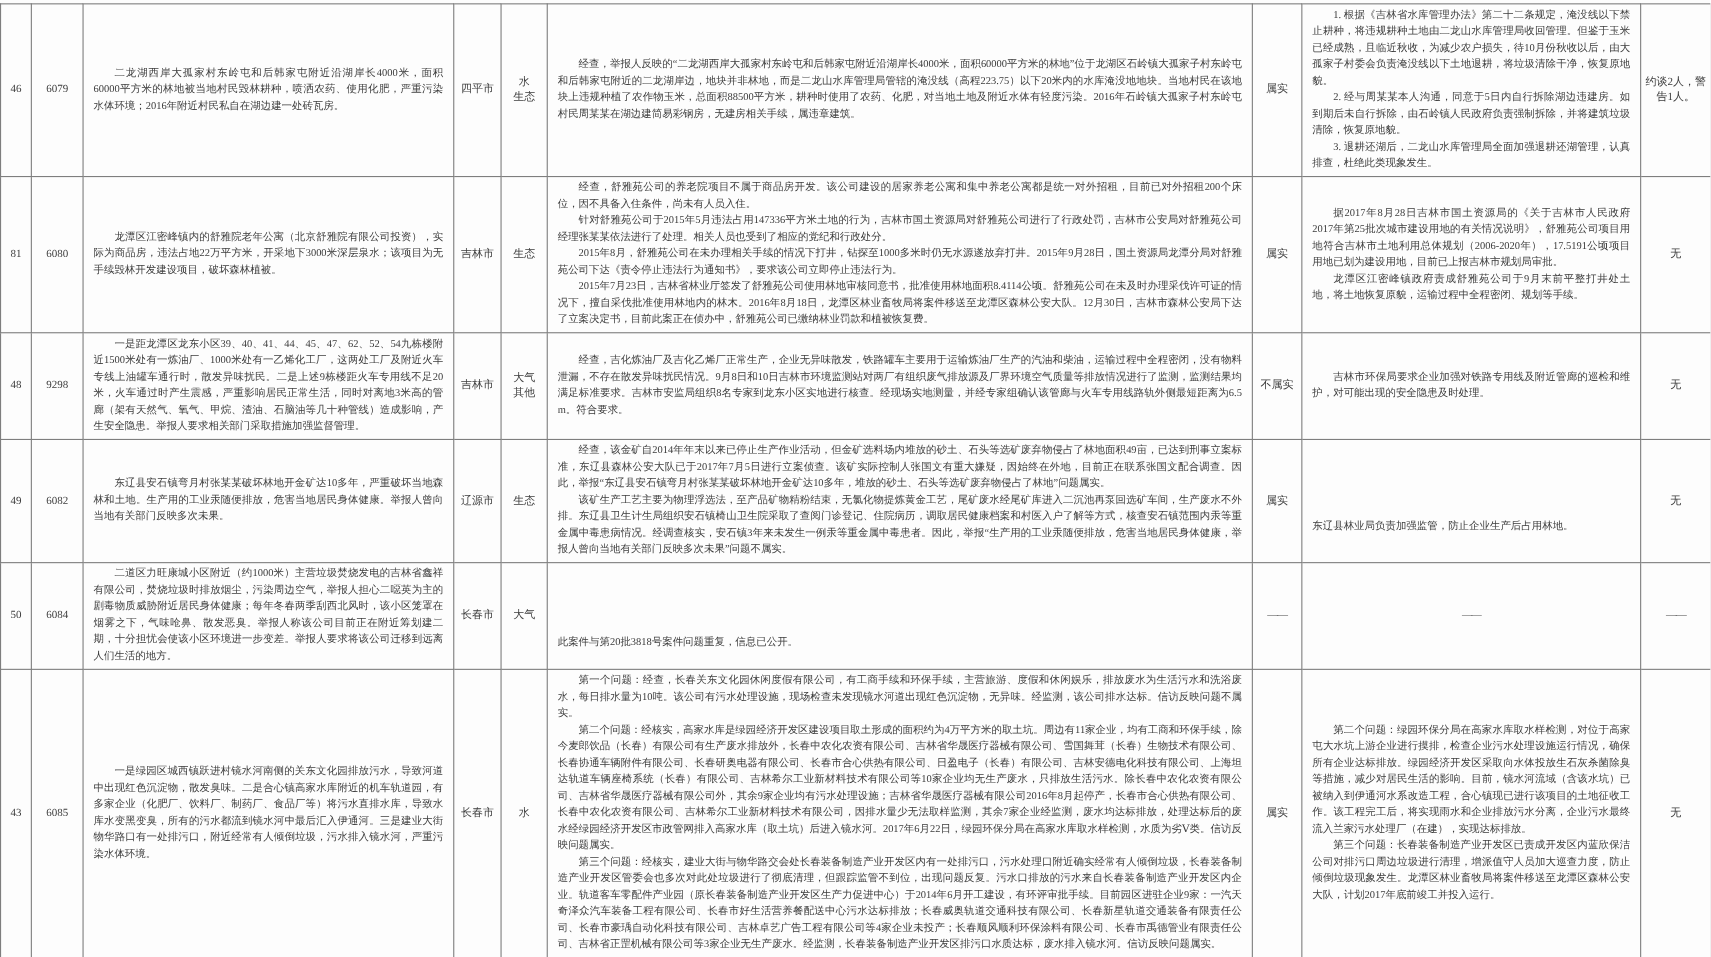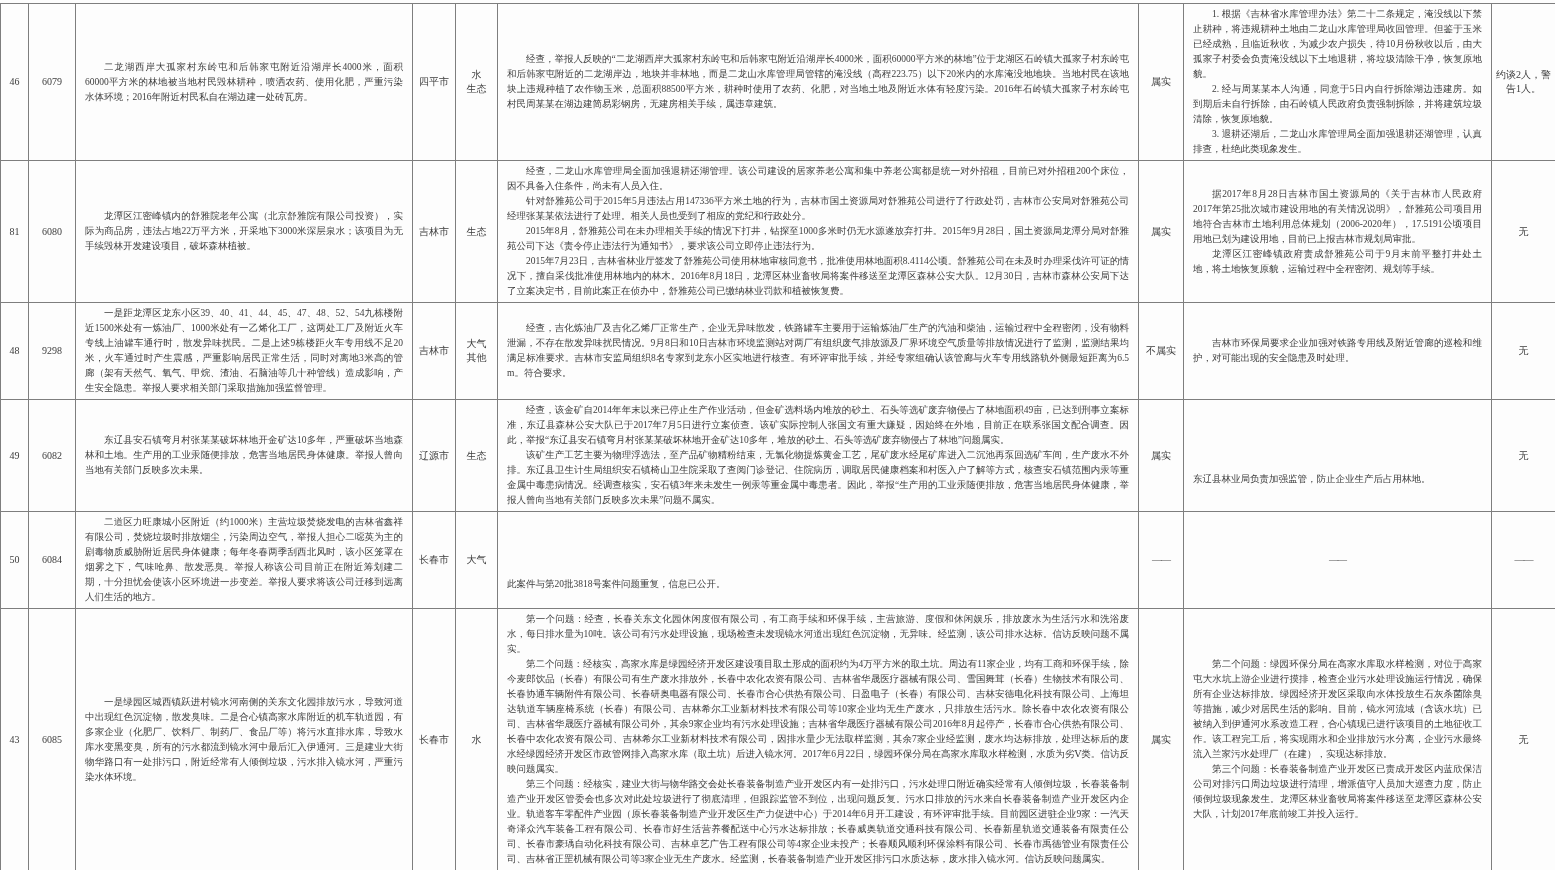--- a/index.html
+++ b/index.html
@@ -64,46 +64,46 @@
     <td class="small">81</td>
     <td class="small">6080</td>
     <td class="txt">
             <p>龙潭区江密峰镇内的舒雅院老年公寓（北京舒雅院有限公司投资），实际为商品房，违法占地22万平方米，开采地下3000米深层泉水；该项目为无手续毁林开发建设项目，破坏森林植被。</p>
           </td>
     <td class="small">吉林市</td>
     <td class="small">
             <div>生态</div>
           </td>
     <td class="txt">
-      <p>经查，二龙山水库管理局全面加强退耕还湖管理。该公司建设的居家养老公寓和集中养老公寓都是统一对外招租，目前已对外招租200个床位，因不具备入住条件，尚未有人员入住。</p>
+      <p>经查，舒雅苑公司的养老院项目不属于商品房开发。该公司建设的居家养老公寓和集中养老公寓都是统一对外招租，目前已对外招租200个床位，因不具备入住条件，尚未有人员入住。</p>
       <p>针对舒雅苑公司于2015年5月违法占用147336平方米土地的行为，吉林市国土资源局对舒雅苑公司进行了行政处罚，吉林市公安局对舒雅苑公司经理张某某依法进行了处理。相关人员也受到了相应的党纪和行政处分。</p>
       <p>2015年8月，舒雅苑公司在未办理相关手续的情况下打井，钻探至1000多米时仍无水源遂放弃打井。2015年9月28日，国土资源局龙潭分局对舒雅苑公司下达《责令停止违法行为通知书》，要求该公司立即停止违法行为。</p>
       <p>2015年7月23日，吉林省林业厅签发了舒雅苑公司使用林地审核同意书，批准使用林地面积8.4114公顷。舒雅苑公司在未及时办理采伐许可证的情况下，擅自采伐批准使用林地内的林木。2016年8月18日，龙潭区林业畜牧局将案件移送至龙潭区森林公安大队。12月30日，吉林市森林公安局下达了立案决定书，目前此案正在侦办中，舒雅苑公司已缴纳林业罚款和植被恢复费。</p>
     </td>
     <td class="small">属实</td>
     <td class="txt">
       <p>据2017年8月28日吉林市国土资源局的《关于吉林市人民政府2017年第25批次城市建设用地的有关情况说明》，舒雅苑公司项目用地符合吉林市土地利用总体规划（2006-2020年），17.5191公顷项目用地已划为建设用地，目前已上报吉林市规划局审批。</p>
       <p>龙潭区江密峰镇政府责成舒雅苑公司于9月末前平整打井处土地，将土地恢复原貌，运输过程中全程密闭、规划等手续。</p>
     </td>
     <td class="small">无</td>
   </tr>
 
   <tr style="height:95px">
     <td class="small">48</td>
     <td class="small">9298</td>
     <td class="txt">
-            <p>一是距龙潭区龙东小区39、40、41、44、45、47、48、52、54九栋楼附近1500米处有一炼油厂、1000米处有一乙烯化工厂，这两处工厂及附近火车专线上油罐车通行时，散发异味扰民。二是上述9栋楼距火车专用线不足20米，火车通过时产生震感，严重影响居民正常生活，同时对离地3米高的管廊（架有天然气、氧气、甲烷、渣油、石脑油等几十种管线）造成影响，产生安全隐患。举报人要求相关部门采取措施加强监督管理。</p>
+            <p>一是距龙潭区龙东小区39、40、41、44、45、47、62、52、54九栋楼附近1500米处有一炼油厂、1000米处有一乙烯化工厂，这两处工厂及附近火车专线上油罐车通行时，散发异味扰民。二是上述9栋楼距火车专用线不足20米，火车通过时产生震感，严重影响居民正常生活，同时对离地3米高的管廊（架有天然气、氧气、甲烷、渣油、石脑油等几十种管线）造成影响，产生安全隐患。举报人要求相关部门采取措施加强监督管理。</p>
           </td>
     <td class="small">吉林市</td>
     <td class="small">
             <div>大气</div>
             <div>其他</div>
           </td>
     <td class="txt">
-            <p>经查，吉化炼油厂及吉化乙烯厂正常生产，企业无异味散发，铁路罐车主要用于运输炼油厂生产的汽油和柴油，运输过程中全程密闭，没有物料泄漏，不存在散发异味扰民情况。9月8日和10日吉林市环境监测站对两厂有组织废气排放源及厂界环境空气质量等排放情况进行了监测，监测结果均满足标准要求。吉林市安监局组织8名专家到龙东小区实地进行核查。有环评审批手续，并经专家组确认该管廊与火车专用线路轨外侧最短距离为6.5 m。符合要求。</p>
+            <p>经查，吉化炼油厂及吉化乙烯厂正常生产，企业无异味散发，铁路罐车主要用于运输炼油厂生产的汽油和柴油，运输过程中全程密闭，没有物料泄漏，不存在散发异味扰民情况。9月8日和10日吉林市环境监测站对两厂有组织废气排放源及厂界环境空气质量等排放情况进行了监测，监测结果均满足标准要求。吉林市安监局组织8名专家到龙东小区实地进行核查。经现场实地测量，并经专家组确认该管廊与火车专用线路轨外侧最短距离为6.5 m。符合要求。</p>
           </td>
     <td class="small">不属实</td>
     <td class="txt">
             <p>吉林市环保局要求企业加强对铁路专用线及附近管廊的巡检和维护，对可能出现的安全隐患及时处理。</p>
           </td>
     <td class="small">无</td>
   </tr>
 
   <tr style="height:102px">
     <td class="small">49</td>

